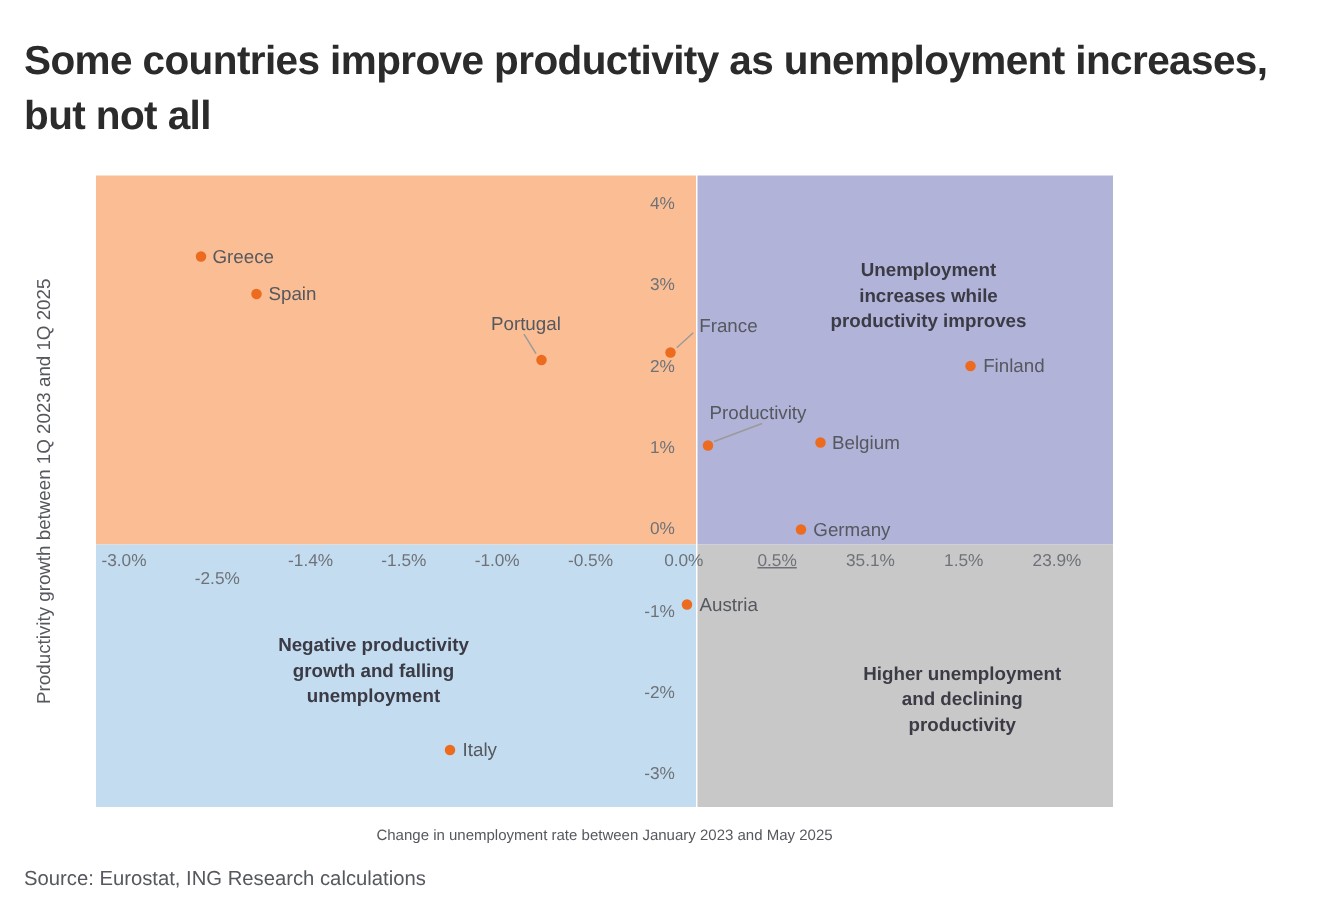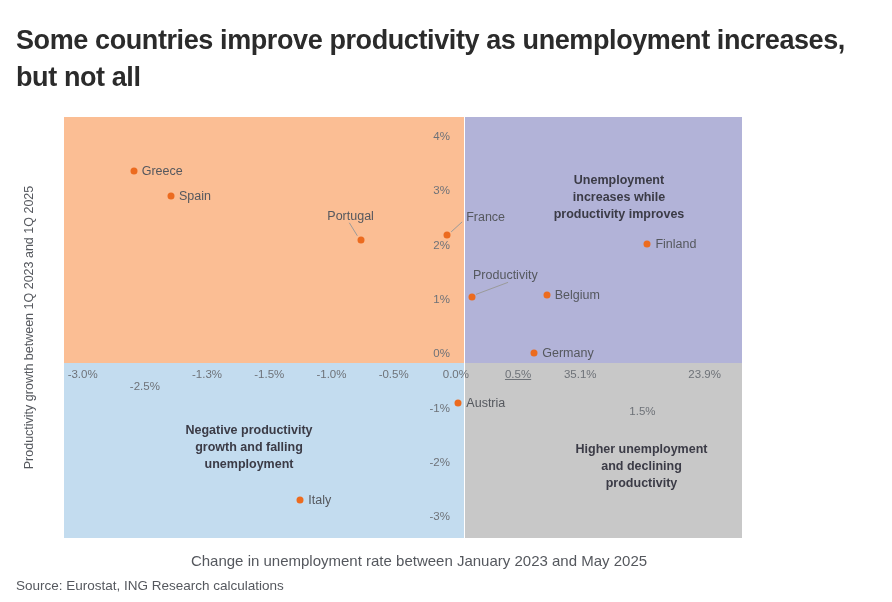--- a/index.html
+++ b/index.html
@@ -60,24 +60,24 @@
     font-size: 11.5px;
     color: #6e7278;
     white-space: nowrap;
   }
   .xtick { transform: translateX(-50%); top: 251px; }
   .ytick { right: 682px; transform: translateY(-50%); text-align: right; }
 
   
   #x-axis-title {
     position: absolute;
-    left: 80px; top: 552px;
+    left: 64px; top: 552px;
     width: 678px;
     text-align: center;
-    font-size: 15px;
+    font-size: 10px;
     color: #55585e;
   }
   #y-axis-title {
     position: absolute;
     left: 22px; top: 117px;
     width: 421px; height: 16px;
     transform-origin: 0 0;
     transform: rotate(-90deg) translateX(-421px);
     text-align: center;
     font-size: 12.5px;
@@ -133,28 +133,28 @@
   <div class="quad-note" id="note-br">Higher unemployment
 and declining
 productivity</div>
   <div class="quad-note" id="note-bl">Negative productivity
 growth and falling
 unemployment</div>
 
   <div id="xticks">
       <div class="tick xtick" style="left: 18.6606px;">-3.0%</div>
       <div class="tick xtick" style="left: 80.8624px; margin-top: 12px;">-2.5%</div>
-      <div class="tick xtick" style="left: 143.064px;">-1.3%</div>
+      <div class="tick xtick" style="left: 143.064px;">-1.4%</div>
       <div class="tick xtick" style="left: 205.266px;">-1.5%</div>
       <div class="tick xtick" style="left: 267.468px;">-1.0%</div>
       <div class="tick xtick" style="left: 329.67px;">-0.5%</div>
       <div class="tick xtick" style="left: 391.872px;">0.0%</div>
       <div class="tick xtick" style="left: 454.073px; text-decoration: underline;">0.5%</div>
       <div class="tick xtick" style="left: 516.275px;">35.1%</div>
-      <div class="tick xtick" style="left: 578.477px; margin-top: 37px;">1.5%</div>
+      <div class="tick xtick" style="left: 578.477px;">1.5%</div>
       <div class="tick xtick" style="left: 640.679px;">23.9%</div>
     </div>
   <div id="yticks">
       <div class="tick ytick" style="top: 19.0129px; right: 292.128px;">4%</div>
       <div class="tick ytick" style="top: 73.3355px; right: 292.128px;">3%</div>
       <div class="tick ytick" style="top: 127.658px; right: 292.128px;">2%</div>
       <div class="tick ytick" style="top: 181.981px; right: 292.128px;">1%</div>
       <div class="tick ytick" style="top: 236.303px; right: 292.128px;">0%</div>
       <div class="tick ytick" style="top: 290.626px; right: 292.128px;">-1%</div>
       <div class="tick ytick" style="top: 344.948px; right: 292.128px;">-2%</div>

